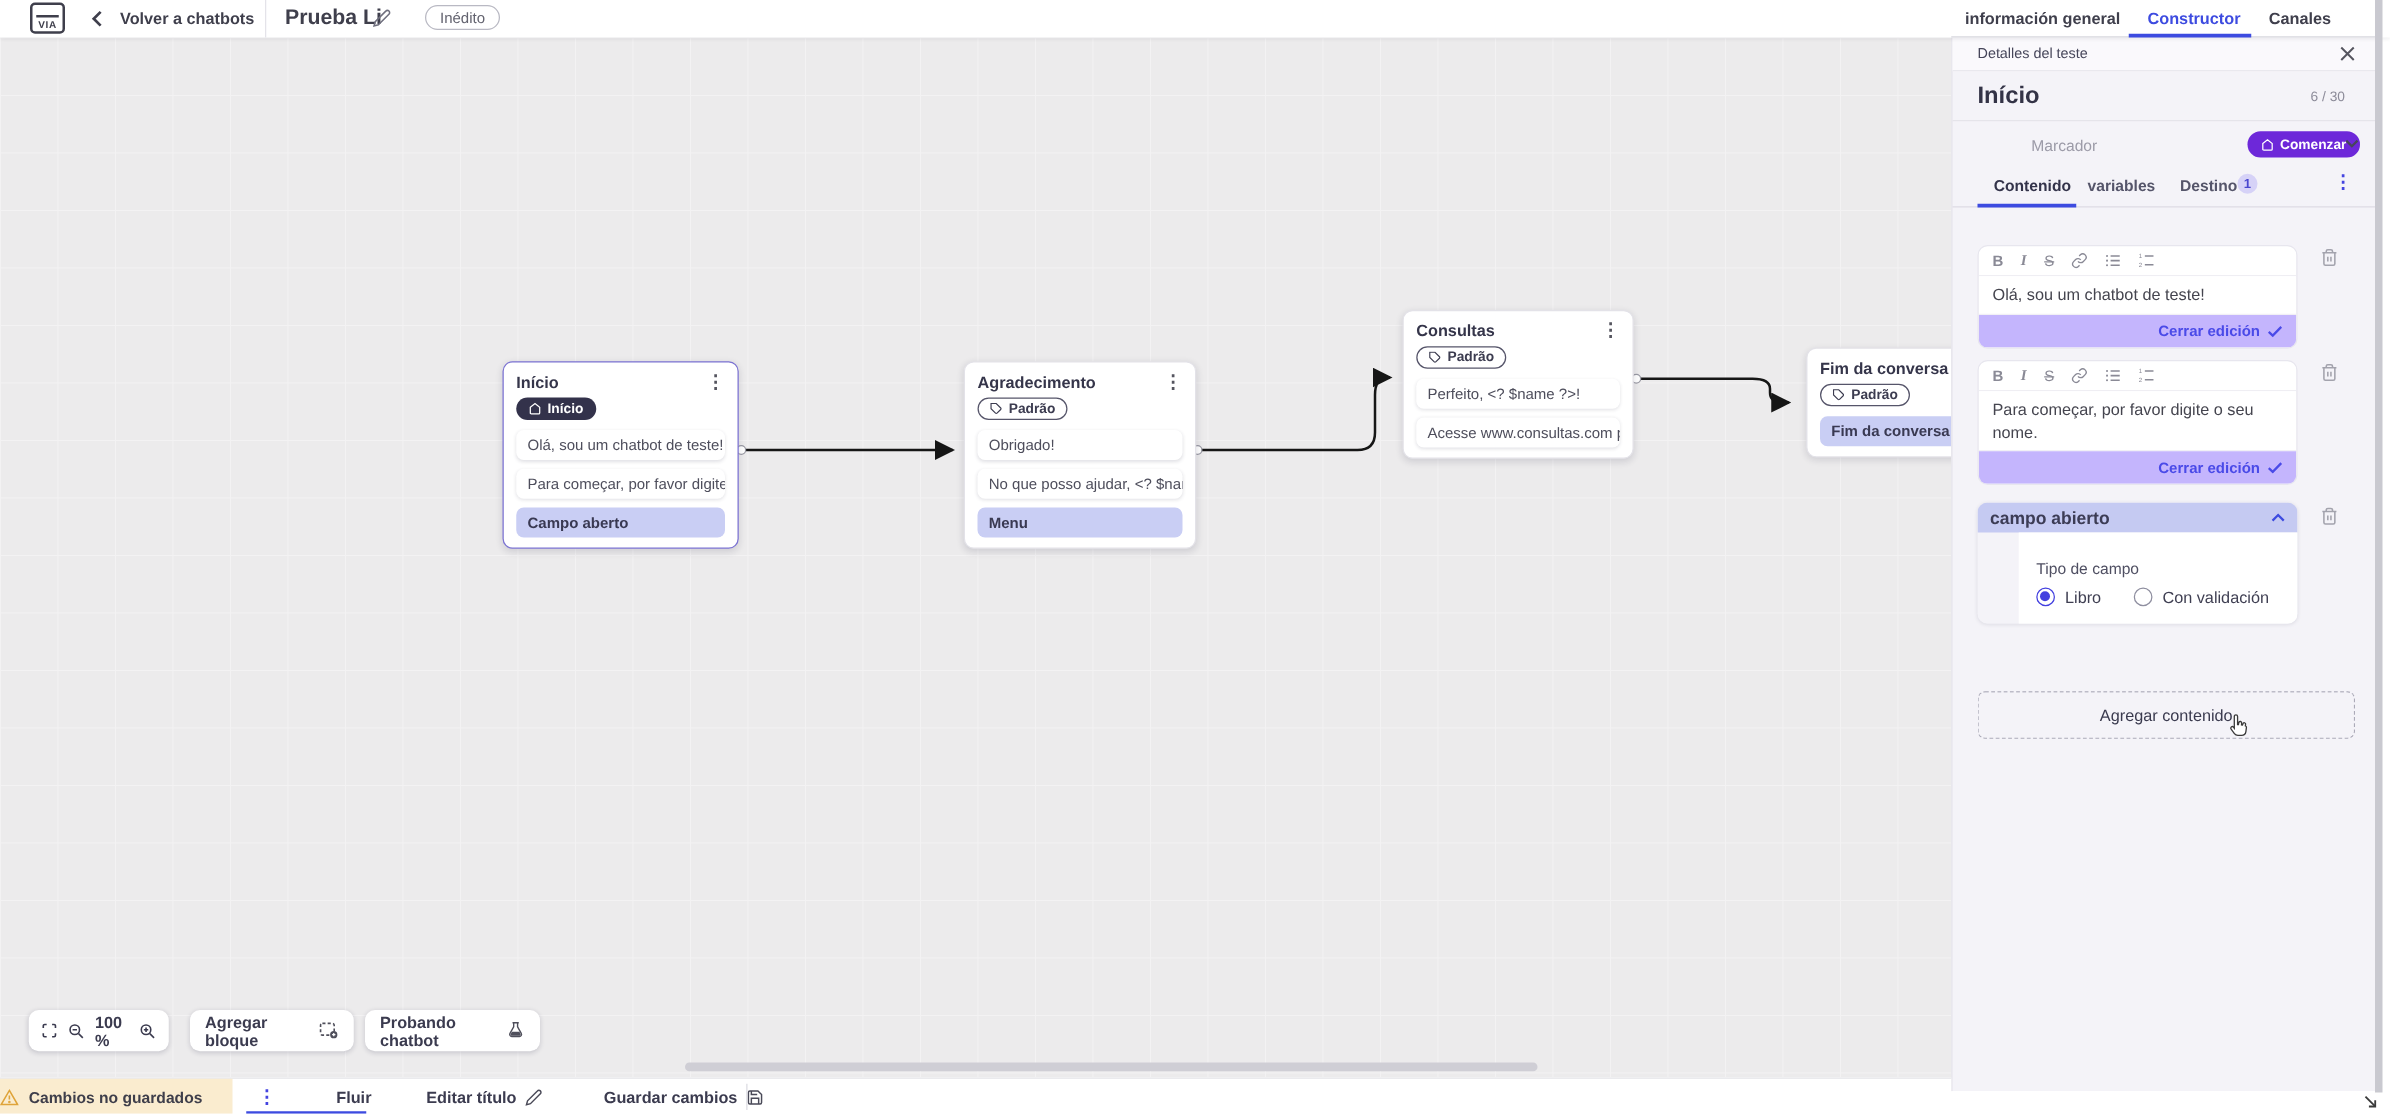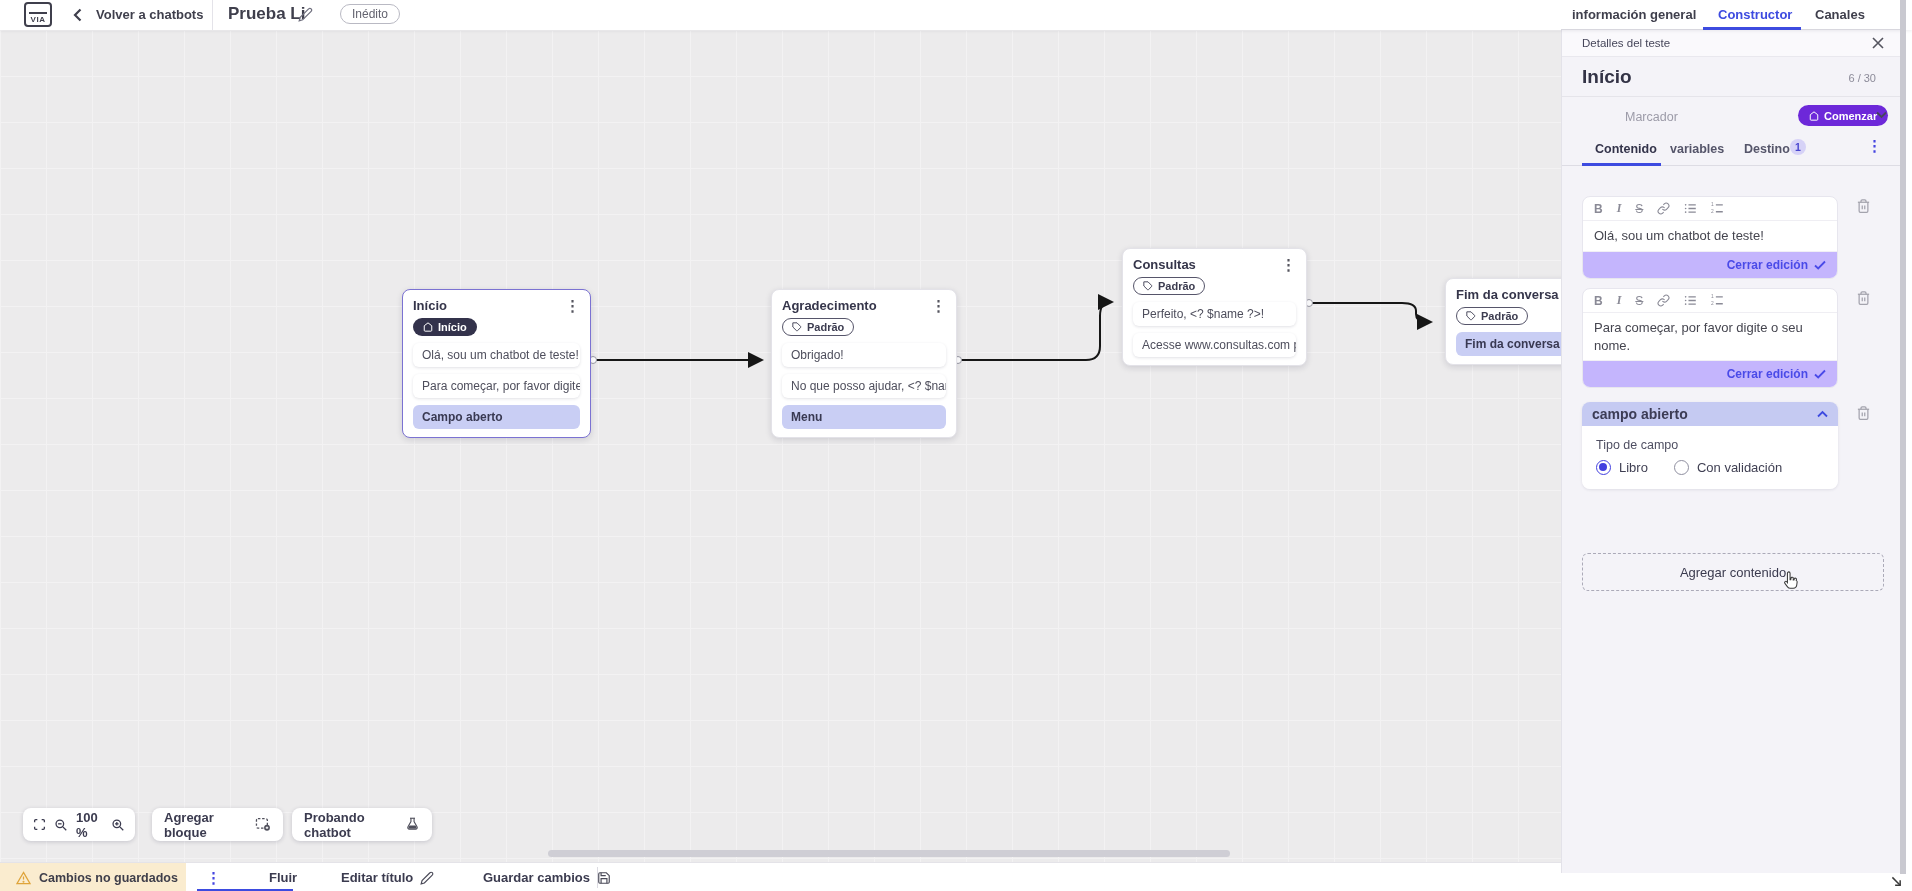--- a/index.html
+++ b/index.html
@@ -51,21 +51,21 @@
   .float-card { position:absolute; background:#fff; border-radius:8px; height:33px;
                 box-shadow:0 1px 4px rgba(30,30,60,.18); display:flex; align-items:center;
                 gap:9px; padding:0 12px; font-size:13px; font-weight:bold; color:#3b3b4f; cursor:pointer; }
   .hscroll { position:absolute; left:548px; top:820px; width:682px; height:7px; border-radius:4px; background:#cfced5; }
   .icon { display:inline-flex; align-items:center; justify-content:center; }
 
   
   .bottombar { position:absolute; left:0; top:862px; width:1561px; height:29px; background:#fff;
                border-top:1px solid #e4e3e8; z-index:40; }
   .warn-box { position:absolute; left:0; top:0; width:186px; height:29px; background:#faeccf;
-              display:flex; align-items:center; gap:8px; padding-left:16px; font-size:12.5px;
+              display:flex; align-items:center; gap:8px; font-size:12.5px;
               font-weight:bold; color:#3e3e4a; }
   .bb-item { position:absolute; top:7px; font-size:13px; font-weight:600; color:#3b3b4f; cursor:pointer;
              display:flex; align-items:center; gap:7px;padding-left:28px; }
   .flow-underline { position:absolute; left:197px; top:26px; width:96px; height:3px; background:#3d4be0; }
   .bb-divider { position:absolute; left:597px; top:4px; width:1px; height:21px; background:#dcdbe2; }
 
   
   .panel { position:absolute; left:1561px; top:30px; width:339px; height:843px; background:#f4f3f8;
            border-left:1px solid #e3e2e9; z-index:30; }
   .panel-header { position:absolute; left:0; top:0; width:100%; height:27px; background:#faf9fc;
@@ -98,21 +98,21 @@
   .ed-footer { height:26px; display:flex; align-items:center; justify-content:flex-end; gap:6px;
                padding-right:11px; background:#c4b5fd; }
   .close-edit { font-size:12px; font-weight:bold; color:#4a4ae8; cursor:pointer; }
   .trash { position:absolute; left:294px; color:#a3a3ad; cursor:pointer; }
 
   .field-card { position:absolute; left:20px; top:372px; width:256px; border-radius:8px; overflow:hidden;
                 box-shadow:0 1px 3px rgba(40,40,70,.10); }
   .field-head { height:24px; background:#c5caf2; display:flex; align-items:center;
                 justify-content:space-between; padding:0 10px; cursor:pointer; }
   .field-head .t { font-size:14px; font-weight:bold; color:#3c3c55; }
-  .field-body { background:#fff; padding:12px 14px 14px; }
+  .field-body { background:#fff; padding:22px 14px 14px;margin-left:33px; }
   .field-type-lbl { font-size:12.5px; color:#4f4f62; }
   .radio-row { display:flex; align-items:center; gap:26px; margin-top:8px; font-size:13px; color:#3f3f52; }
   .radio { width:15px; height:15px; border-radius:50%; display:inline-block; position:relative; }
   .radio.sel { border:1.5px solid #4340df; }
   .radio.sel::after { content:""; position:absolute; left:2px; top:2px; width:8px; height:8px;
                       border-radius:50%; background:#4340df; }
   .radio.unsel { border:1.5px solid #8f8fa0; }
   .ropt { display:flex; align-items:center; gap:8px; cursor:pointer; }
   .field-help { margin-top:12px; font-size:12.5px; color:#a09fad; line-height:1.5; }
 

